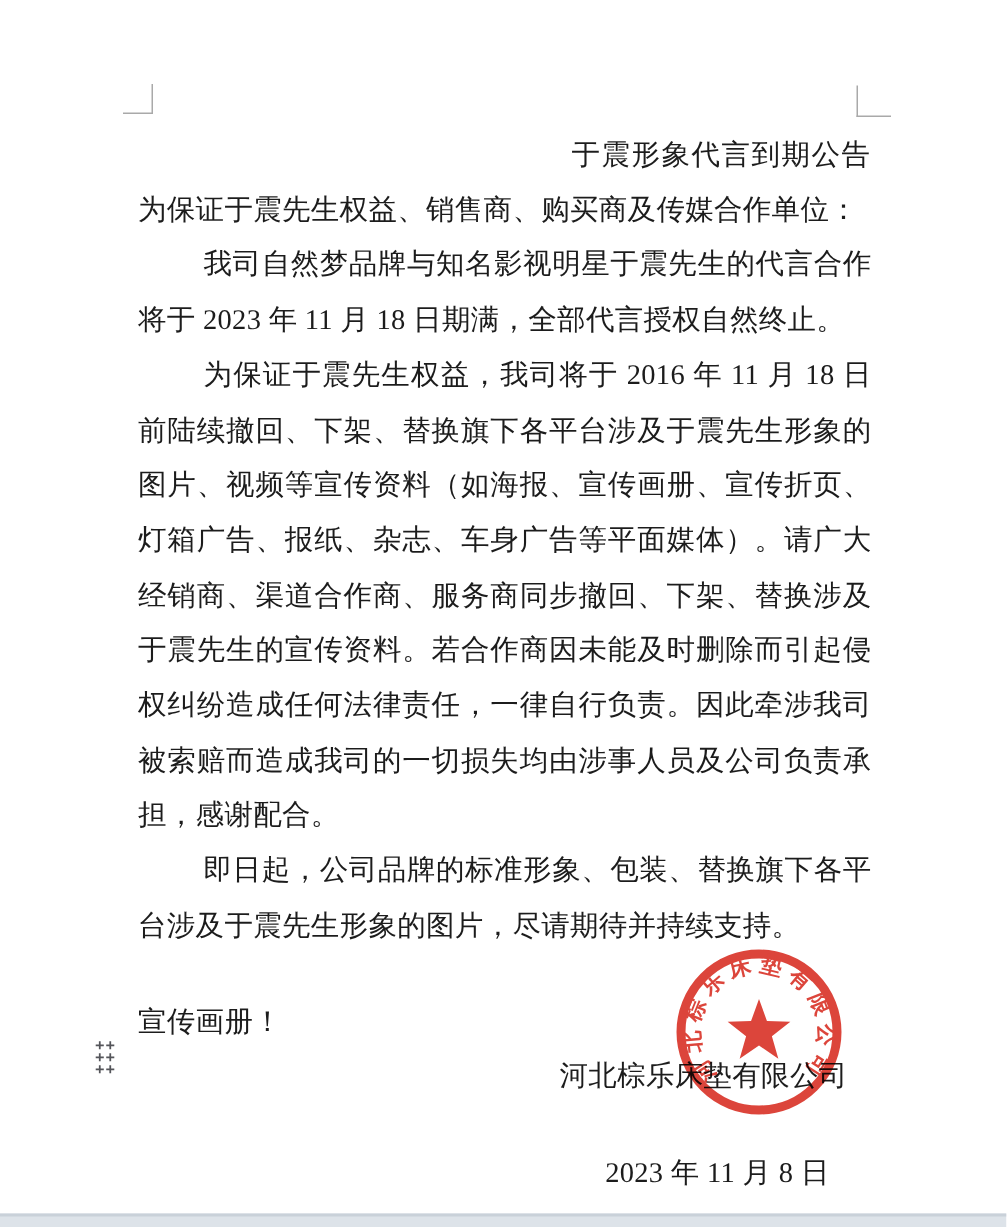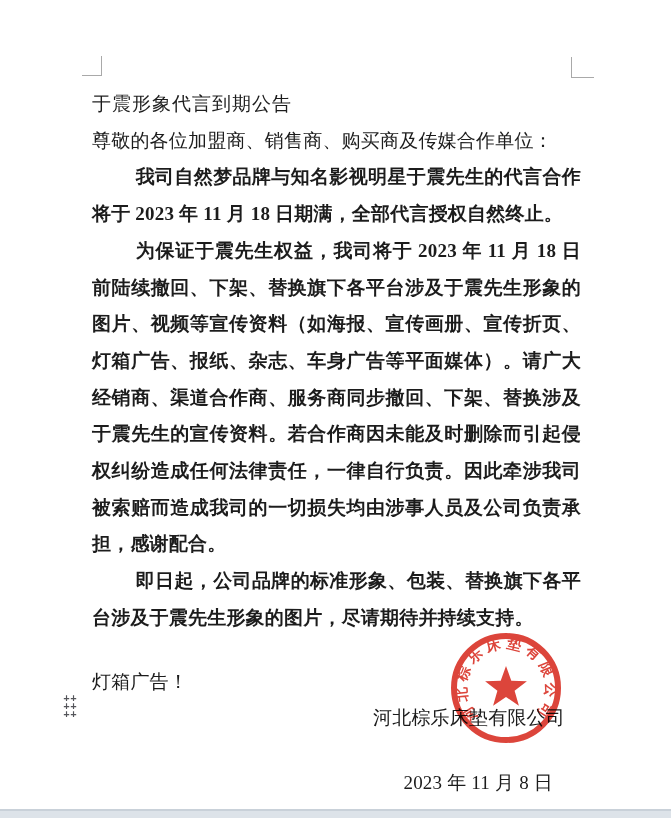--- a/index.html
+++ b/index.html
@@ -20,26 +20,26 @@
     border-left:1px solid #a9a9a9;border-bottom:1px solid #a9a9a9;}
 
   
   .content{
     position:absolute;left:92px;top:86px;width:489px;
     font-size:19px;line-height:36.7px;
     text-align:justify;
     letter-spacing:0.2px;
   }
   .doc-title{
-    text-align:left;
+    text-align:right;
     text-indent:0;
     letter-spacing:1px;
   }
   .salutation{text-indent:0;}
-  .para{text-indent:2.3em;margin:0;font-weight:bold;}
+  .para{text-indent:2.3em;margin:0;}
   .closing{text-indent:0;margin-top:27px;}
   .signature{text-align:right;padding-right:16px;}
   .signature .sig-date{padding-right:12px;margin-top:28px;}
 
   
   .cross-grid{
     position:absolute;left:63px;top:694px;
     display:grid;grid-template-columns:repeat(2,7px);grid-auto-rows:8px;
     color:#54555a;font-family:"DejaVu Sans Mono",monospace;
     font-size:10px;font-weight:bold;line-height:8px;text-align:center;
@@ -66,25 +66,25 @@
 </head>
 <body>
 
 <div class="page">
 
   <div class="mark-tl"></div>
   <div class="mark-tr"></div>
 
   <div class="content">
     <div class="doc-title">于震形象代言到期公告</div>
-    <div class="salutation">尊敬的各位加盟商、销售商、购买商及传媒合作单位：</div>
+    <div class="salutation">为保证于震先生权益、销售商、购买商及传媒合作单位：</div>
     <p class="para">我司自然梦品牌与知名影视明星于震先生的代言合作将于 2023 年 11 月 18 日期满，全部代言授权自然终止。</p>
-    <p class="para">为保证于震先生权益，我司将于 2023 年 11 月 18 日前陆续撤回、下架、替换旗下各平台涉及于震先生形象的图片、视频等宣传资料（如海报、宣传画册、宣传折页、灯箱广告、报纸、杂志、车身广告等平面媒体）。请广大经销商、渠道合作商、服务商同步撤回、下架、替换涉及于震先生的宣传资料。若合作商因未能及时删除而引起侵权纠纷造成任何法律责任，一律自行负责。因此牵涉我司被索赔而造成我司的一切损失均由涉事人员及公司负责承担，感谢配合。</p>
+    <p class="para">为保证于震先生权益，我司将于 2016 年 11 月 18 日前陆续撤回、下架、替换旗下各平台涉及于震先生形象的图片、视频等宣传资料（如海报、宣传画册、宣传折页、灯箱广告、报纸、杂志、车身广告等平面媒体）。请广大经销商、渠道合作商、服务商同步撤回、下架、替换涉及于震先生的宣传资料。若合作商因未能及时删除而引起侵权纠纷造成任何法律责任，一律自行负责。因此牵涉我司被索赔而造成我司的一切损失均由涉事人员及公司负责承担，感谢配合。</p>
     <p class="para">即日起，公司品牌的标准形象、包装、替换旗下各平台涉及于震先生形象的图片，尽请期待并持续支持。</p>
-    <div class="closing">灯箱广告！</div>
+    <div class="closing">宣传画册！</div>
     <div class="signature">
       <div class="sig-company">河北棕乐床垫有限公司</div>
       <div class="sig-date">2023 年 11 月 8 日</div>
     </div>
   </div>
 
   <div class="cross-grid">
     <span>+</span>
     <span>+</span>
     <span>+</span>

